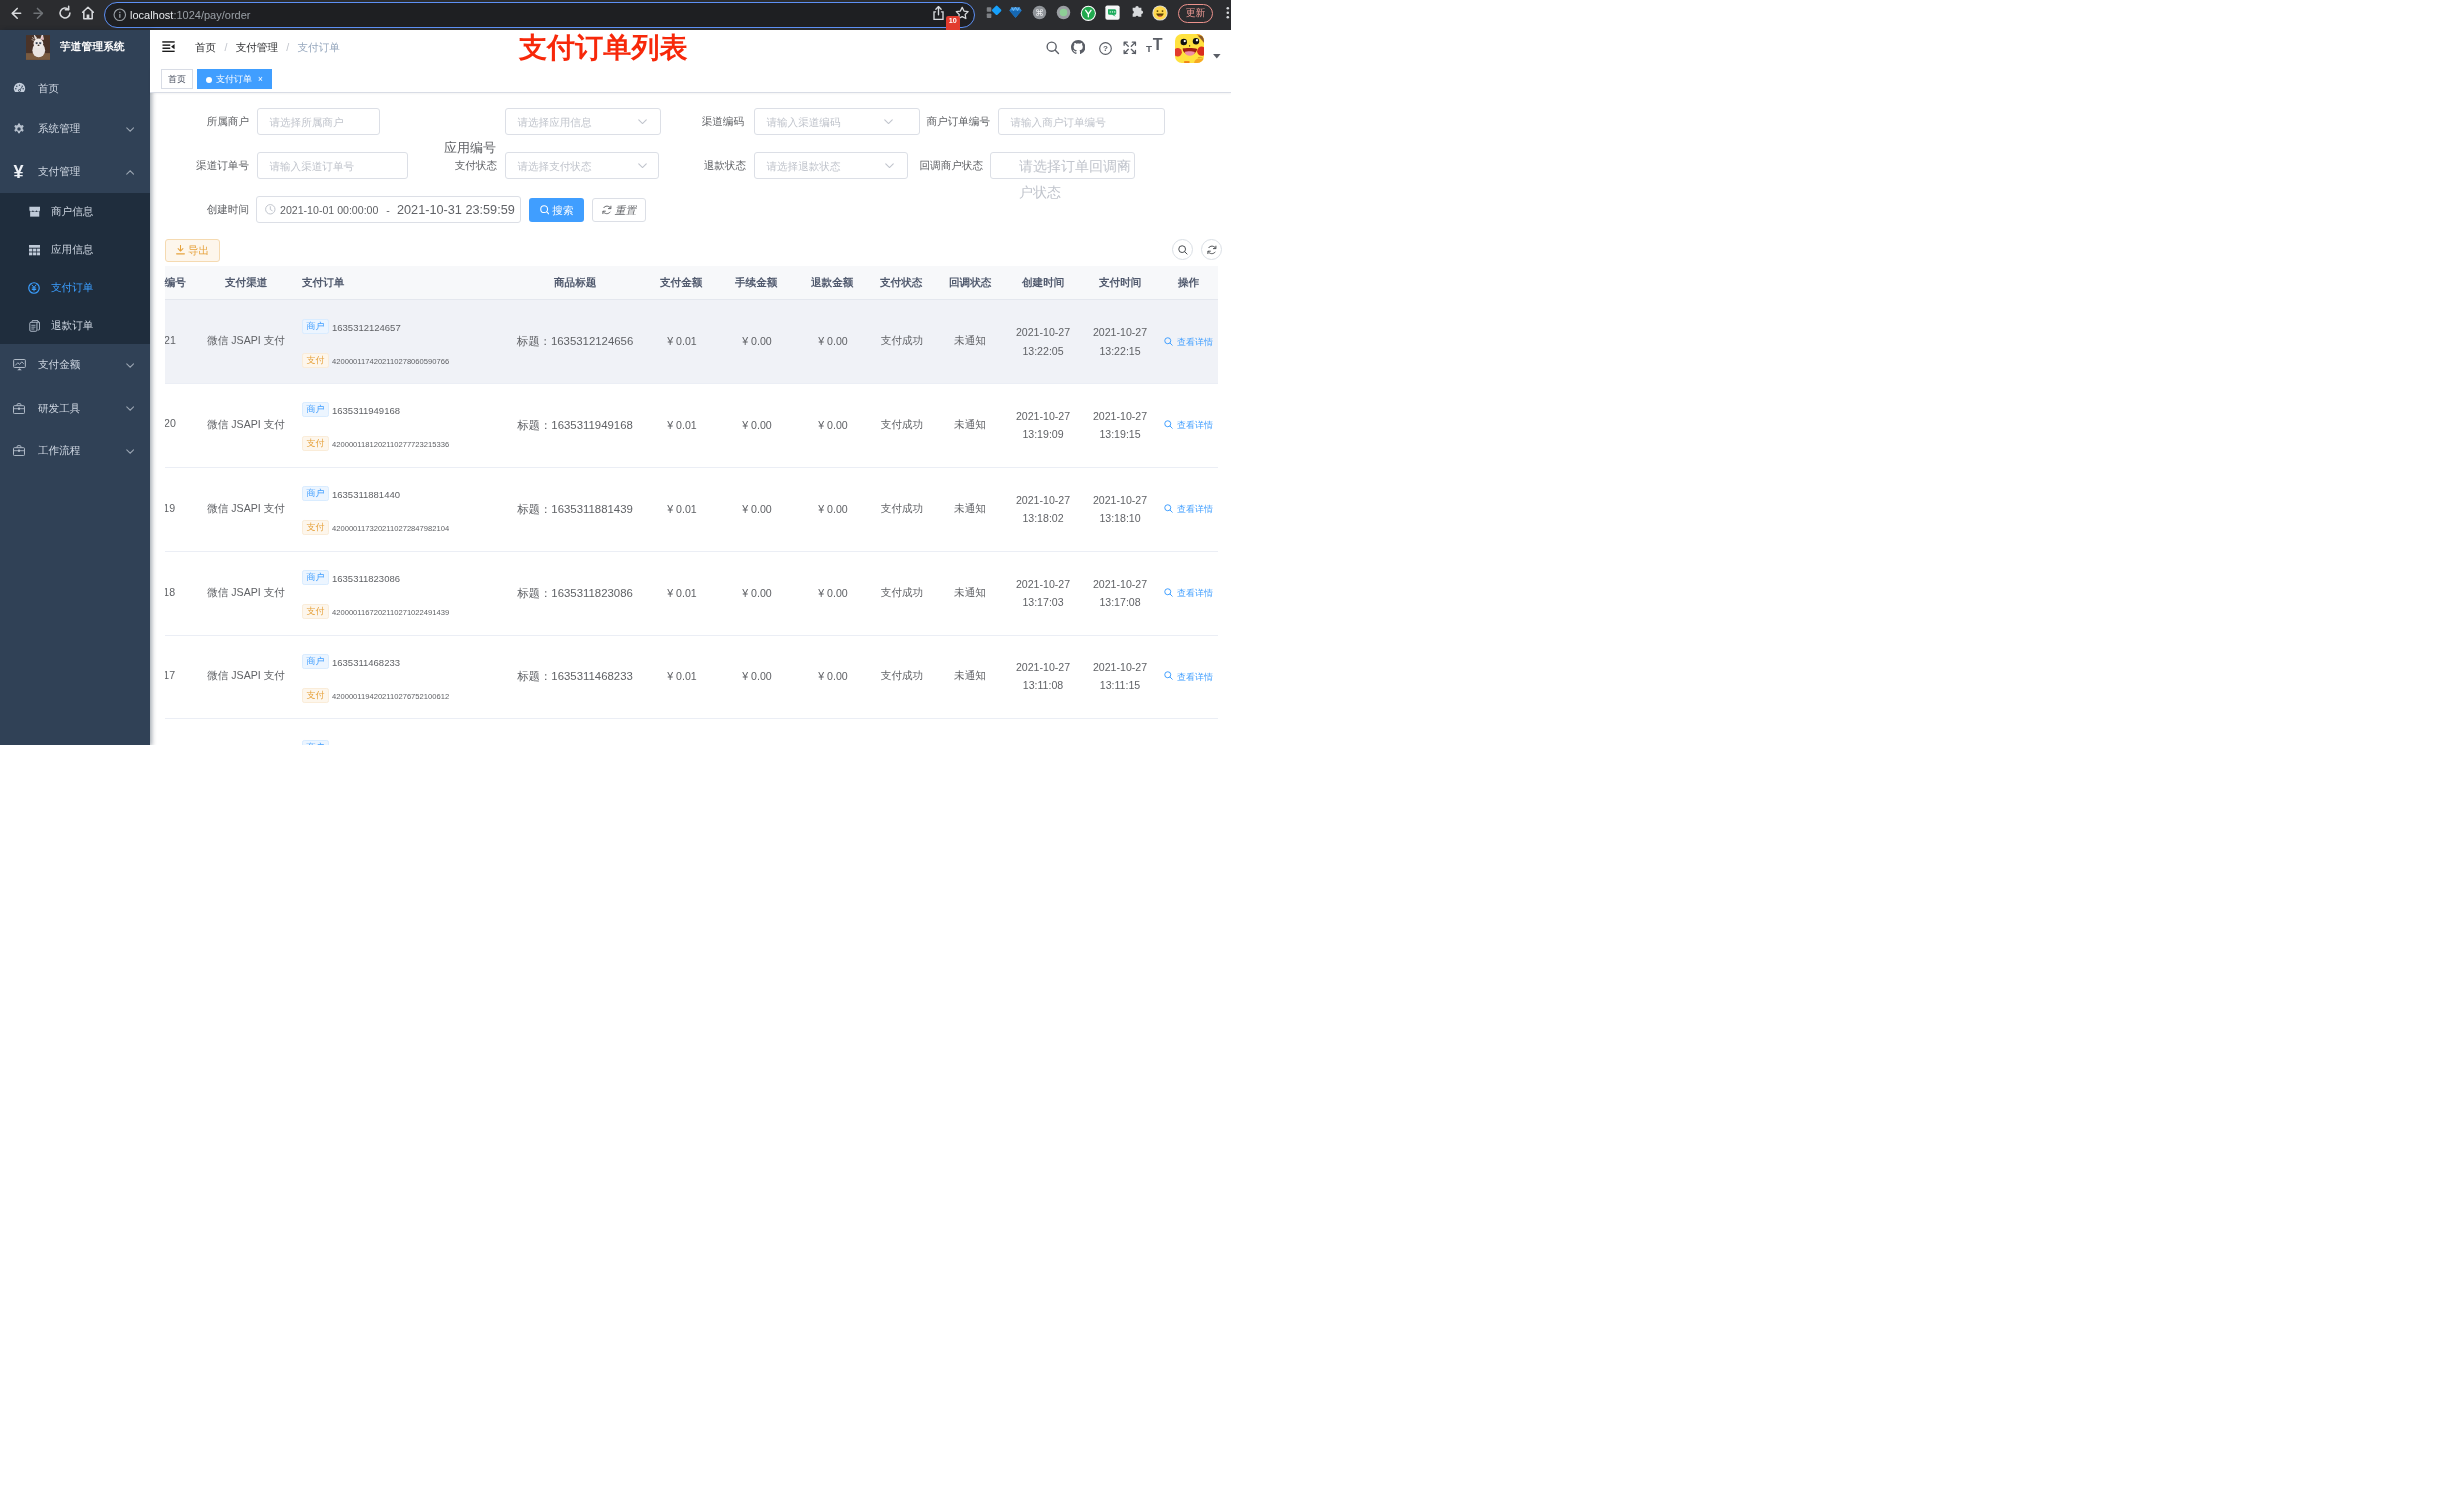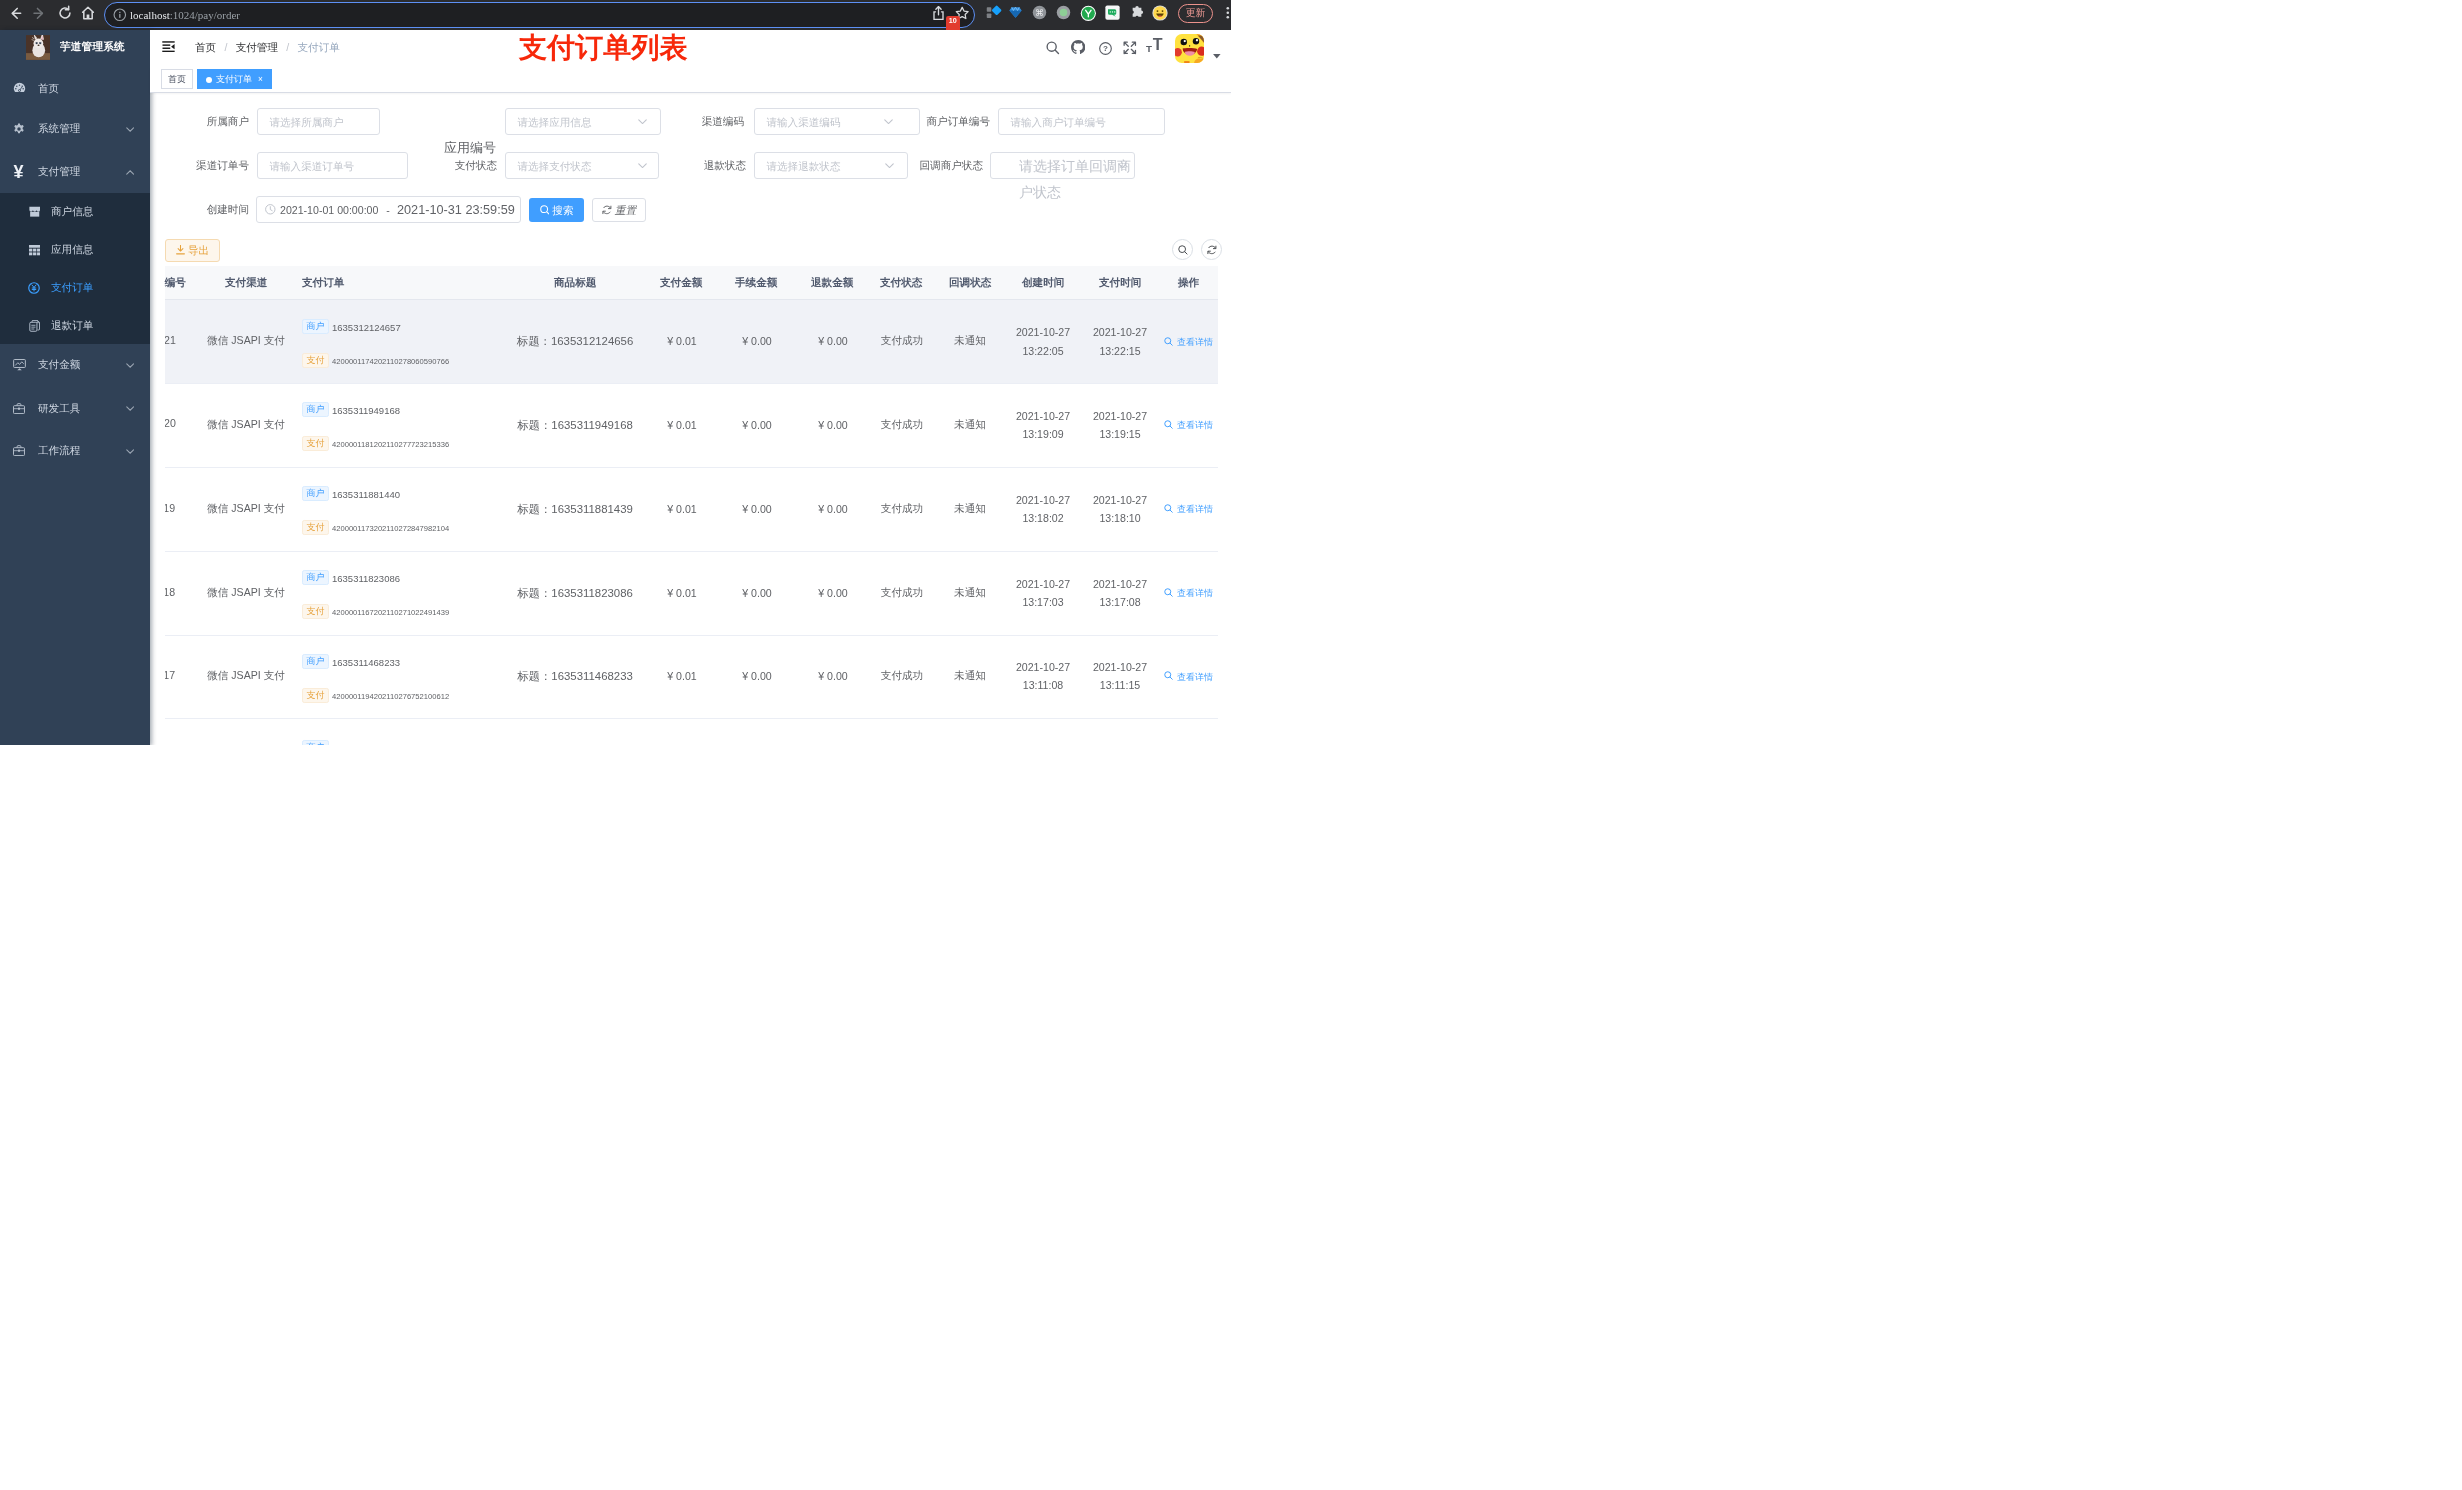--- a/index.html
+++ b/index.html
@@ -34,21 +34,21 @@
       <path d="M3.5 9.5 L10.5 3 L17.5 9.5 M5 8.5 V18 H16 V8.5" stroke="#d8dadd" stroke-width="2" fill="none" stroke-linecap="round" stroke-linejoin="round"></path>
       <rect x="8.7" y="12.5" width="3.6" height="5.5" fill="#d8dadd"></rect>
     </svg>
 
 <div class="ab" style="left:104px;top:1.9px;width:871px;height:26px;background:#1e1f22;border:1.9px solid #5d90f5;border-radius:13.6px;box-sizing:border-box;"></div>
 <svg class="ab" style="left:113px;top:8px" width="13.6" height="13.6" viewBox="0 0 18 18">
       <circle cx="9" cy="9" r="7.6" stroke="#9aa0a6" stroke-width="1.5" fill="none"></circle>
       <rect x="8.2" y="8" width="1.7" height="5" fill="#9aa0a6"></rect>
       <rect x="8.2" y="5" width="1.7" height="1.8" fill="#9aa0a6"></rect>
     </svg>
-<div class="ab vc" style="left:130px;top:15px;font-size:11px;color:#e8eaed;font-family:Liberation Serif, serif;">localhost<span style="color:#9aa0a6;">:1024/pay/order</span></div>
+<div class="ab vc" style="left:130px;top:15px;font-size:11px;color:#e8eaed;">localhost<span style="color:#9aa0a6;">:1024/pay/order</span></div>
 
 <svg class="ab" style="left:931px;top:5.3px" width="15" height="16.7" viewBox="0 0 20 22">
       <path d="M10 2.5 V13 M6.5 5.5 L10 2 L13.5 5.5" stroke="#d8dadd" stroke-width="1.8" fill="none" stroke-linecap="round" stroke-linejoin="round"></path>
       <path d="M6 9 H4 V19 H16 V9 H14" stroke="#d8dadd" stroke-width="1.8" fill="none" stroke-linecap="round"></path>
     </svg>
 <svg class="ab" style="left:955px;top:6px" width="14.4" height="14.4" viewBox="0 0 19 19">
       <path d="M9.5 1.8 L11.9 6.7 L17.3 7.4 L13.4 11.2 L14.3 16.5 L9.5 14 L4.7 16.5 L5.6 11.2 L1.7 7.4 L7.1 6.7 Z" stroke="#d8dadd" stroke-width="1.7" fill="none" stroke-linejoin="round"></path>
     </svg>
 
 <svg class="ab" style="left:986px;top:4.5px" width="16" height="16" viewBox="0 0 21 21">

